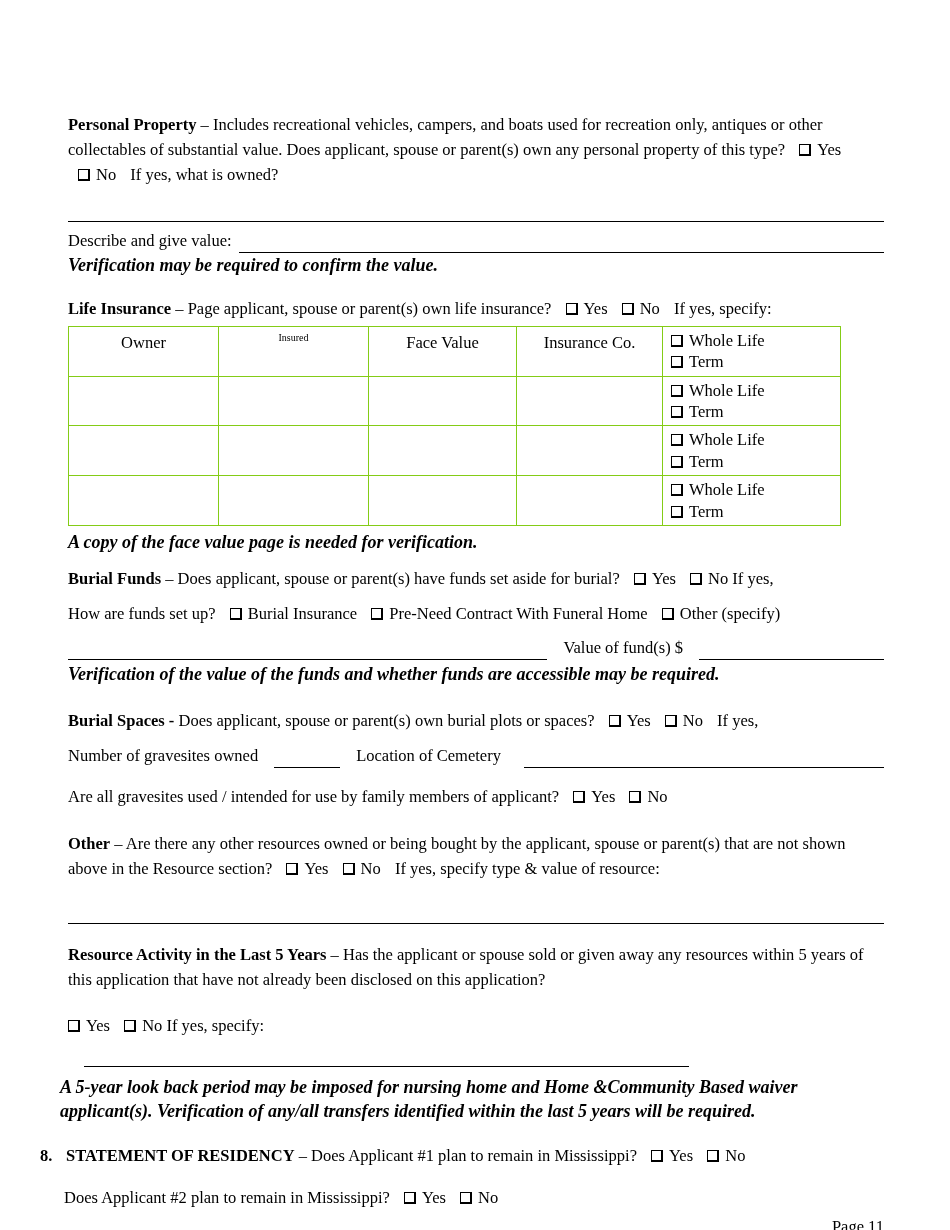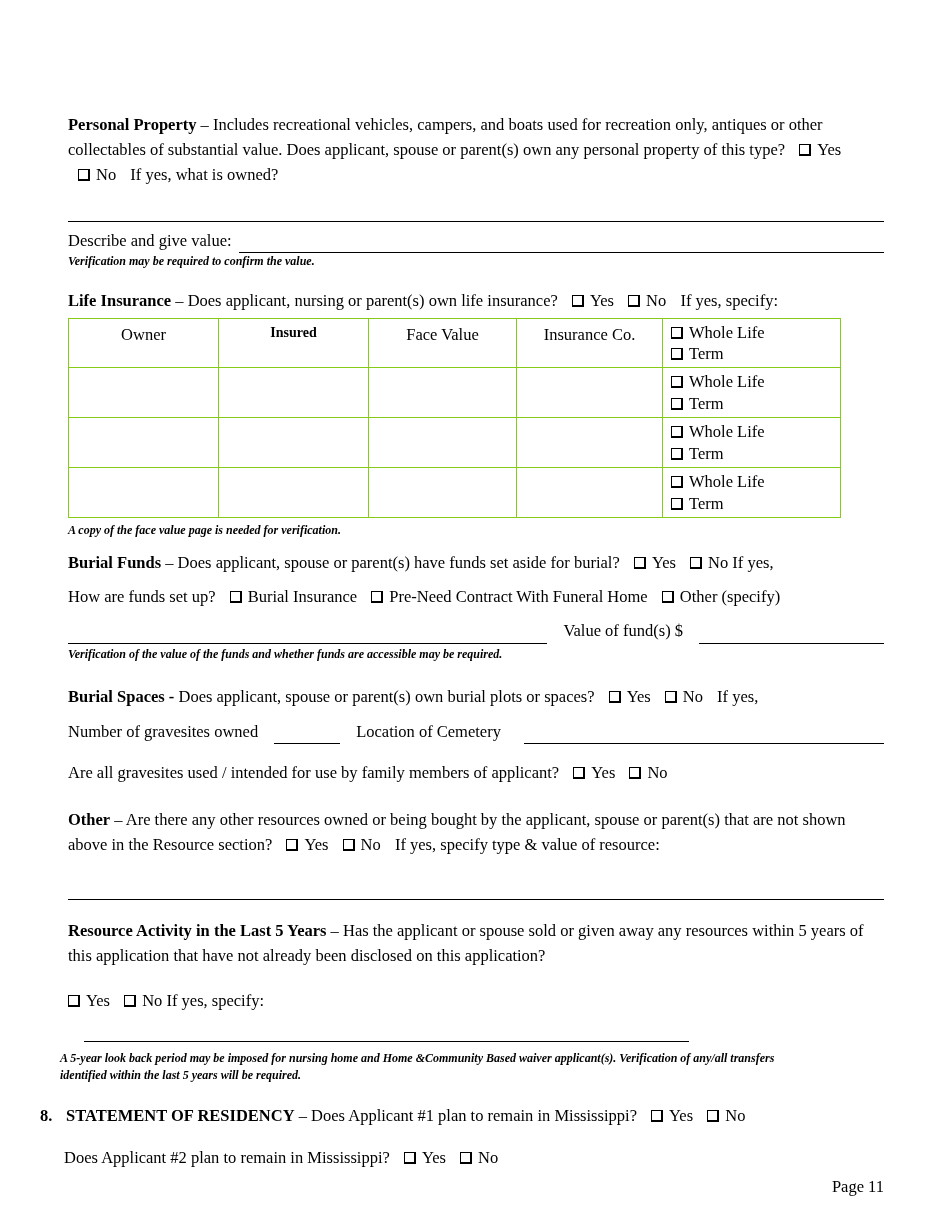--- a/index.html
+++ b/index.html
@@ -26,21 +26,21 @@
     border-bottom-width: 2.5px;
     margin-right: 6px;
     vertical-align: -1px;
     background: #fff;
   }
   .opt { white-space: nowrap; margin-left: 10px; }
   .gap { margin-left: 10px; }
   .note {
     font-weight: bold;
     font-style: italic;
-    font-size: 12px;
+    font-size: 18px;
     line-height: 1.35;
   }
   .rule { border-bottom: 1px solid #000; height: 17px; }
   .rule-full { margin-top: 18px; }
   .rule-other { margin-top: 26px; }
   .rule-short { width: 605px; margin-left: 16px; margin-top: 12px; }
   .line-flex { display: flex; align-items: flex-end; column-gap: 7px; }
   .fill { flex: 1 1 auto; border-bottom: 1px solid #000; height: 1.1em; }
   .fill-fixed { flex: 0 0 185px; }
   .fill-small { flex: 0 0 66px; }
@@ -50,21 +50,21 @@
   .sub-line { margin-top: 9px; }
   
   table.ins { border-collapse: collapse; width: 772px; margin-top: 5px; table-layout: fixed; }
   .ins th, .ins td {
     border: 1px solid #84cc16;
     vertical-align: top;
     padding: 3px 8px;
     font-weight: normal;
     text-align: center;
   }
-  .ins th.h-insured { font-size: 14px; font-weight: bold; }
+  .ins th.h-insured { font-size: 10px; }
   .ins td.optcell { text-align: left; }
   .opt-line { white-space: nowrap; line-height: 1.3; }
   .col-owner { width: 150px; }
   .col-insured { width: 150px; }
   .col-face { width: 148px; }
   .col-co { width: 146px; }
   .col-type { width: 178px; }
   
   .note-resource { margin-left: -8px; margin-top: 8px; width: 740px; }
   .residency { margin-left: -28px; margin-top: 20px; }
@@ -88,21 +88,21 @@
     <div class="line-flex mt-sm">
       <span>Describe and give value:</span>
       <span class="fill"></span>
     </div>
     <p class="note">Verification may be required to confirm the value.</p>
   </section>
 
   <section>
     <p class="para mt-md">
       <b>Life Insurance</b>
-      <span>– Does applicant, nursing or parent(s) own life insurance?</span>
+      <span>– Page applicant, spouse or parent(s) own life insurance?</span>
       <span class="opt"><span class="cb"></span><span>Yes</span></span>
       <span class="opt"><span class="cb"></span><span>No</span></span>
       <span class="gap">If yes, specify:</span>
     </p>
 
     <table class="ins">
       <colgroup>
         <col class="col-owner">
           <col class="col-insured">
           <col class="col-face">

